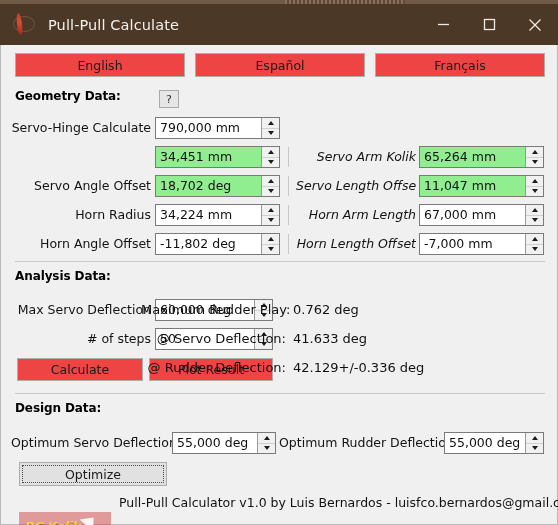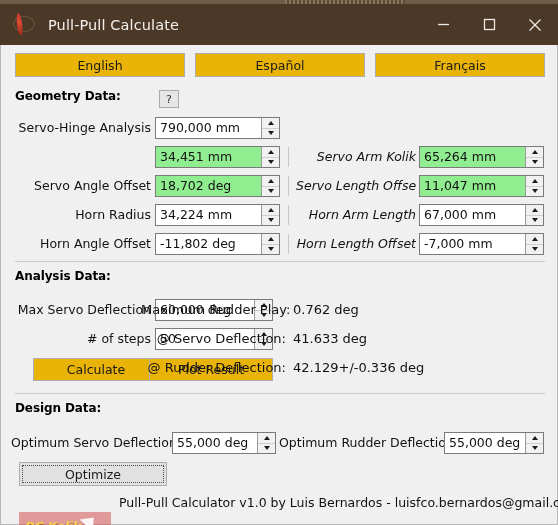--- a/index.html
+++ b/index.html
@@ -82,21 +82,21 @@
     border-bottom: 1px solid #b9b9b9;
     box-sizing: border-box;
   }
   
   .lang-row {
     position: absolute; left: 14px; top: 8px;
     width: 530px; height: 24px;
     display: flex; gap: 10px;
   }
   .btn {
-    background: #eab308;
+    background: #ef4444;
     border: 1px solid #adadad;
     font-family: "DejaVu Sans", sans-serif;
     font-size: 12.5px;
     color: #1a1a1a;
     display: flex; align-items: center; justify-content: center;
     box-sizing: border-box;
     cursor: default;
   }
   .lang-row .btn { flex: 1; height: 24px; }
 
@@ -293,21 +293,21 @@
 
     <div class="lang-row">
       <div class="btn">English</div>
       <div class="btn">Español</div>
       <div class="btn">Français</div>
     </div>
 
     <div class="section-title" style="left:14px; top:44px;">Geometry Data:</div>
     <div class="help-btn" style="left:158px; top:45px;">?</div>
 
-    <div class="lbl" style="left:10px; top:72px; width:140px;">Servo-Hinge Analysis</div>
+    <div class="lbl" style="left:10px; top:72px; width:140px;">Servo-Hinge Calculate</div>
     <div class="spin" style="left:154px; top:72px; width:125px;">
       <div class="val">790,000 mm</div>
       <div class="arrows">
         <div class="a">
             <span class="tri-up"></span>
           </div>
         <div class="a">
             <span class="tri-dn"></span>
           </div>
       </div>
@@ -443,21 +443,21 @@
             <span class="tri-up"></span>
           </div>
         <div class="a">
             <span class="tri-dn"></span>
           </div>
       </div>
     </div>
     <div class="res-lbl" style="left:140px; top:283px; width:145px;">@ Servo Deflection:</div>
     <div class="res-val" style="left:292px; top:283px;">41.633 deg</div>
 
-    <div class="btn" style="position:absolute; left:16px; top:313px; width:126px; height:23px;margin-left:16px;">Calculate</div>
+    <div class="btn" style="position:absolute; left:16px; top:313px; width:126px; height:23px;">Calculate</div>
     <div class="btn" style="position:absolute; left:148px; top:313px; width:124px; height:23px;">Plot Result</div>
     <div class="res-lbl" style="left:140px; top:312px; width:145px;">@ Rudder Deflection:</div>
     <div class="res-val" style="left:292px; top:312px;">42.129+/-0.336 deg</div>
 
     <div class="hr" style="top:348px;"></div>
 
     <div class="section-title" style="left:14px; top:356px;">Design Data:</div>
 
     <div class="lbl" style="left:10px; top:387px; width:157px;">Optimum Servo Deflection</div>
     <div class="spin" style="left:171px; top:387px; width:104px;">

